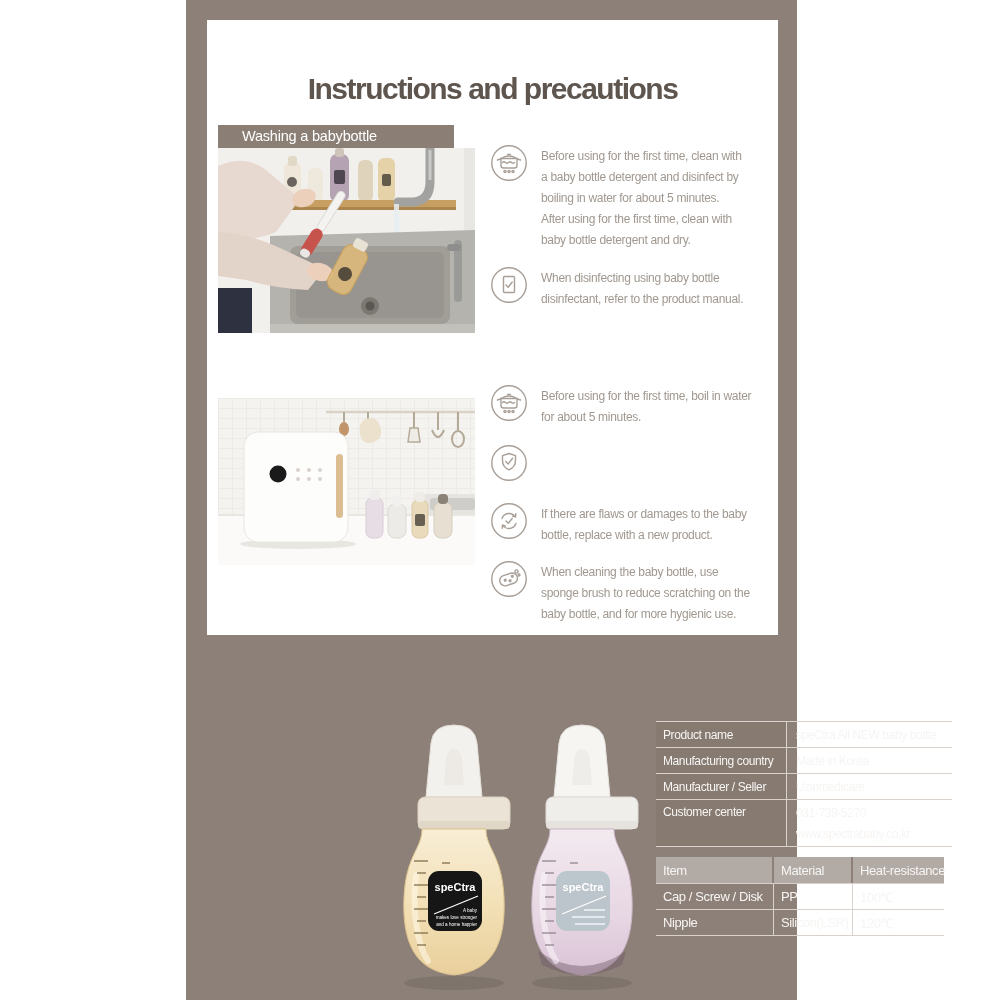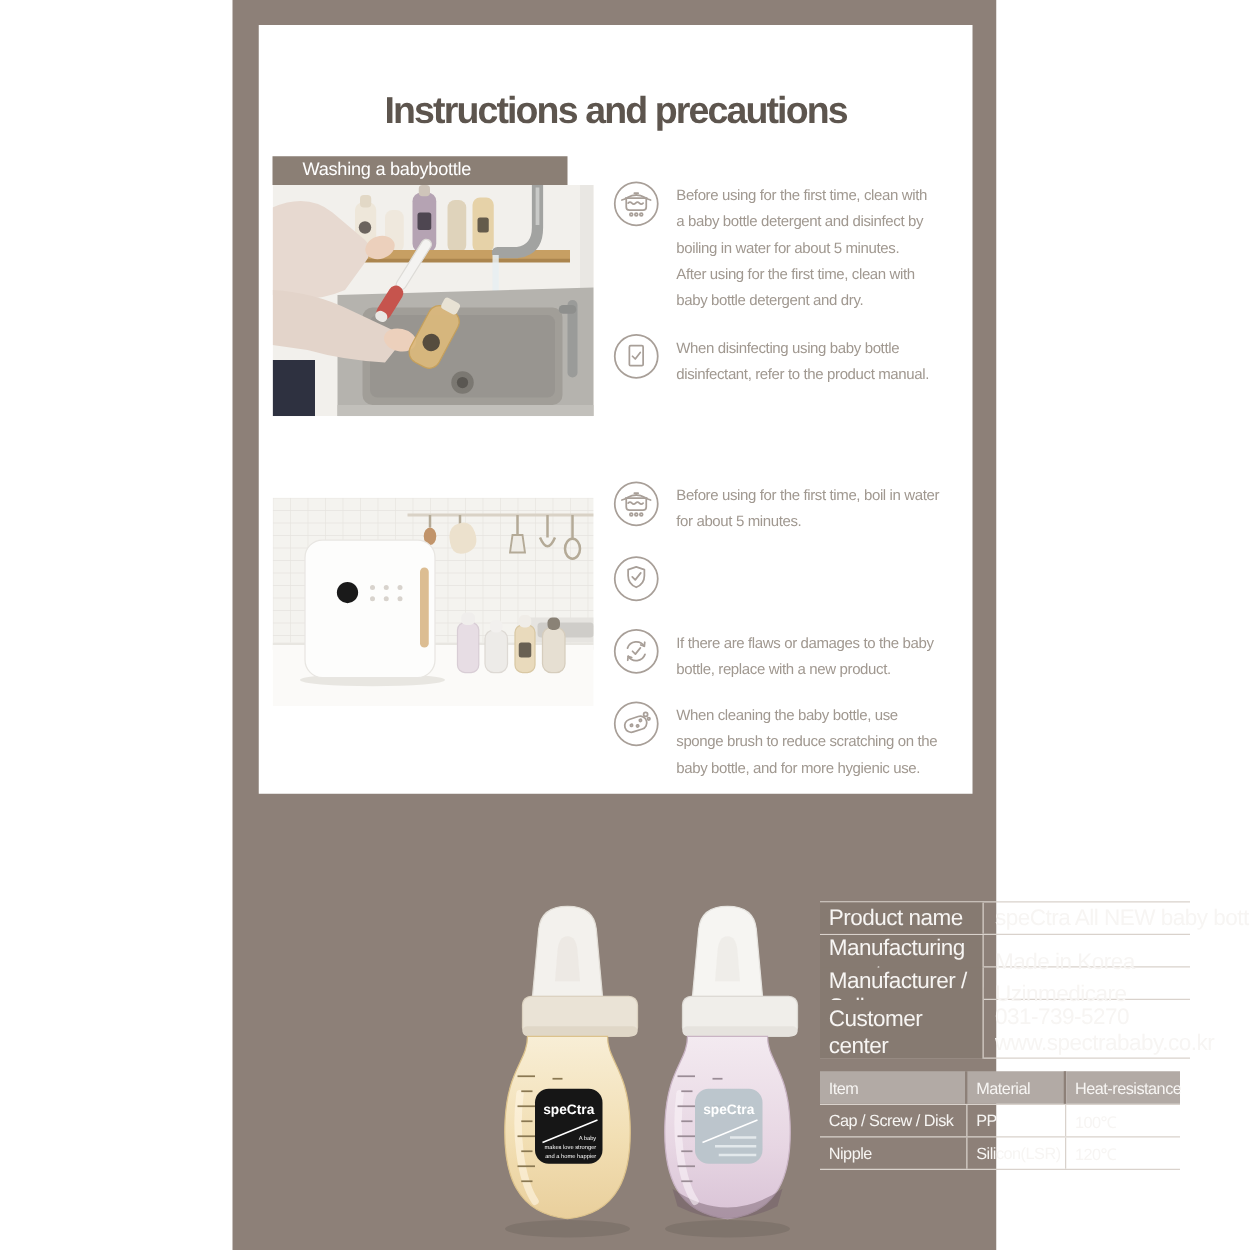--- a/index.html
+++ b/index.html
@@ -19,21 +19,21 @@
   .photo svg{display:block;}
   .bullet{position:absolute;left:283px;display:flex;align-items:flex-start;}
   .bullet .bicon{width:38px;height:38px;flex:0 0 38px;}
   .bullet .btext{margin-left:13px;width:243px;white-space:pre-line;font-size:12px;line-height:21px;
                  letter-spacing:-0.3px;color:var(--body-text,#a09890);padding-top:2px;}
   .b11{top:124px}.b12{top:246px}.b21{top:364px}.b22{top:424px}.b23{top:482px}.b24{top:540px}
   
   .bottles{position:absolute;left:200px;top:713px;width:265px;height:287px;}
   
   .t1{position:absolute;left:470px;top:721px;width:296px;border-top:1px solid var(--table-line,#d9d2cc);
-      color:var(--table-text,#f7f5f3);font-size:18px;letter-spacing:-0.4px;}
+      color:var(--table-text,#f7f5f3);font-size:12px;letter-spacing:-0.4px;}
   .t1row{display:grid;grid-template-columns:131px 1fr;border-bottom:1px solid var(--table-line,#d9d2cc);}
   .t1label{background:var(--table-label-bg,#867a71);border-right:1px solid var(--table-line,#d9d2cc);
            padding:0 0 0 7px;display:flex;align-items:center;}
   .t1val{padding:0 0 0 9px;display:flex;align-items:center;white-space:nowrap;}
   .t1row.r{height:25px;}
   .t1row.tall{height:46px;}
   .t1row.tall .t1label{align-items:flex-start;padding-top:5px;}
   .t1row.tall .t1val{flex-direction:column;align-items:flex-start;justify-content:flex-start;padding-top:3px;line-height:21px;}
   
   .t2{position:absolute;left:470px;top:857px;width:288px;color:var(--table-text,#f7f5f3);

